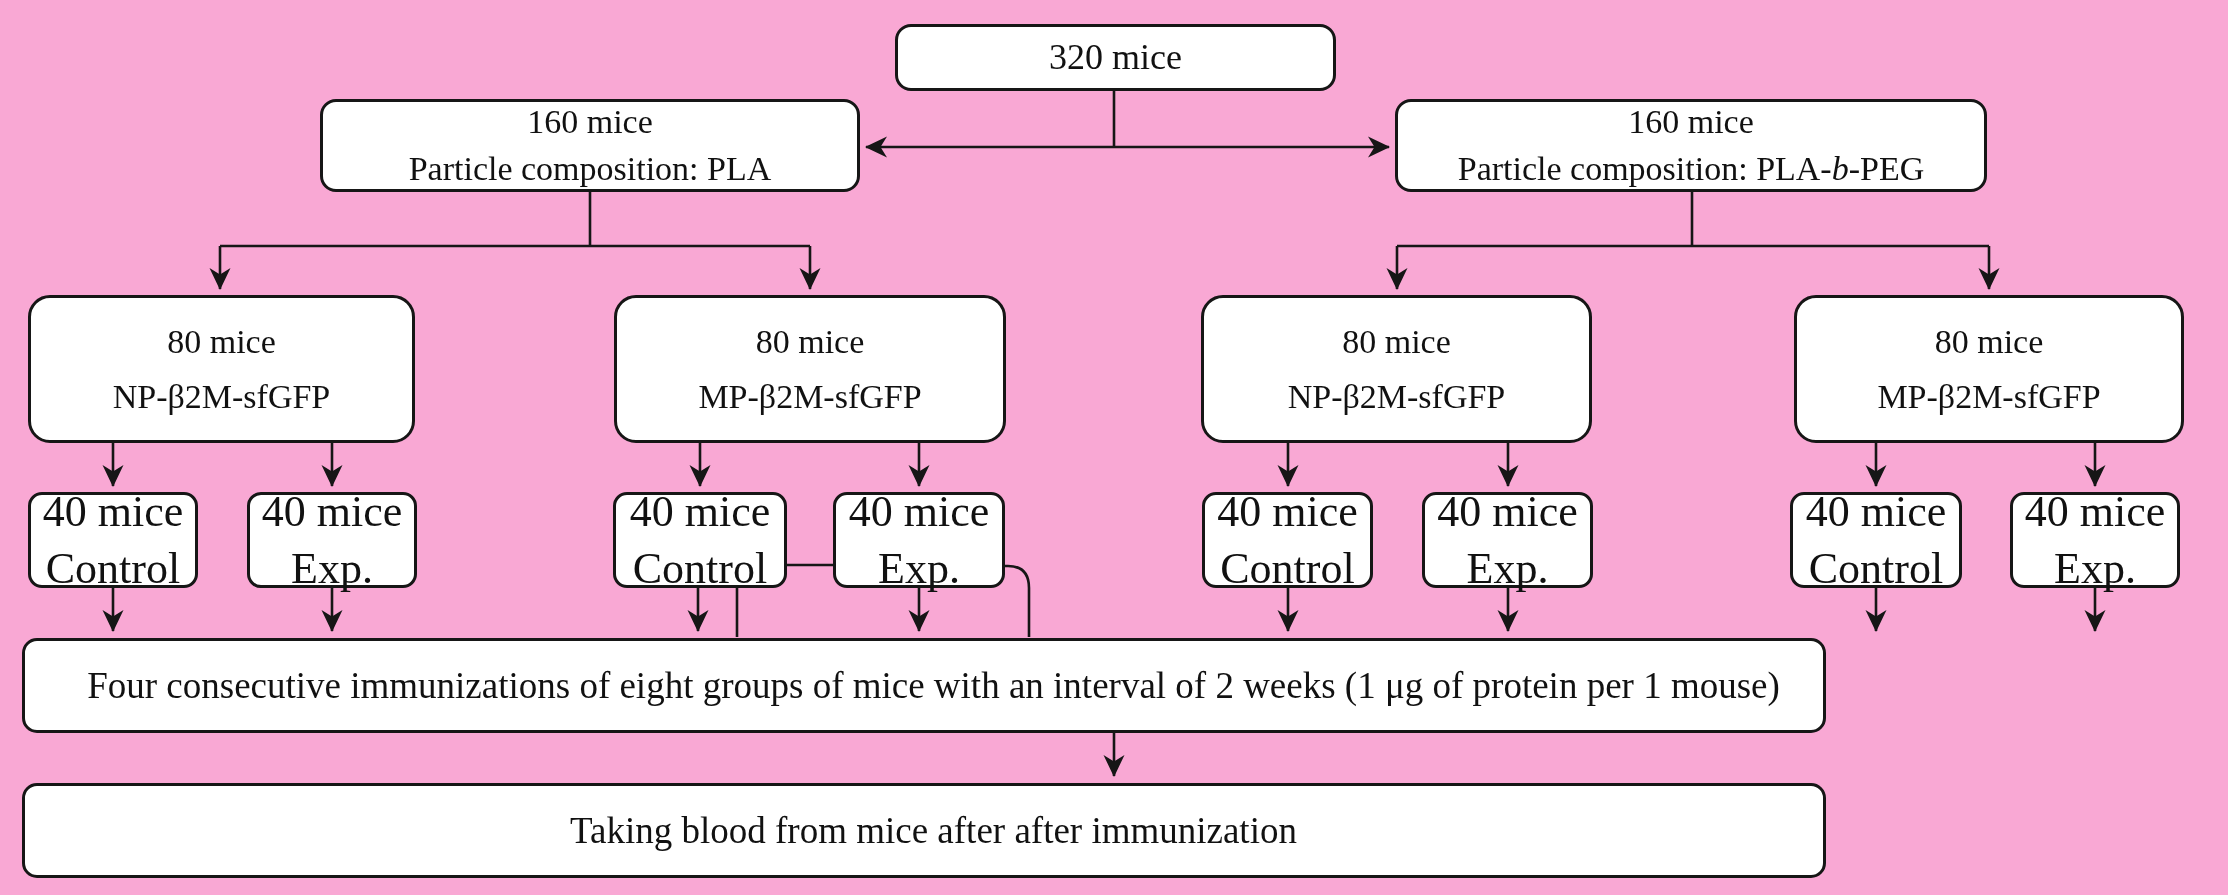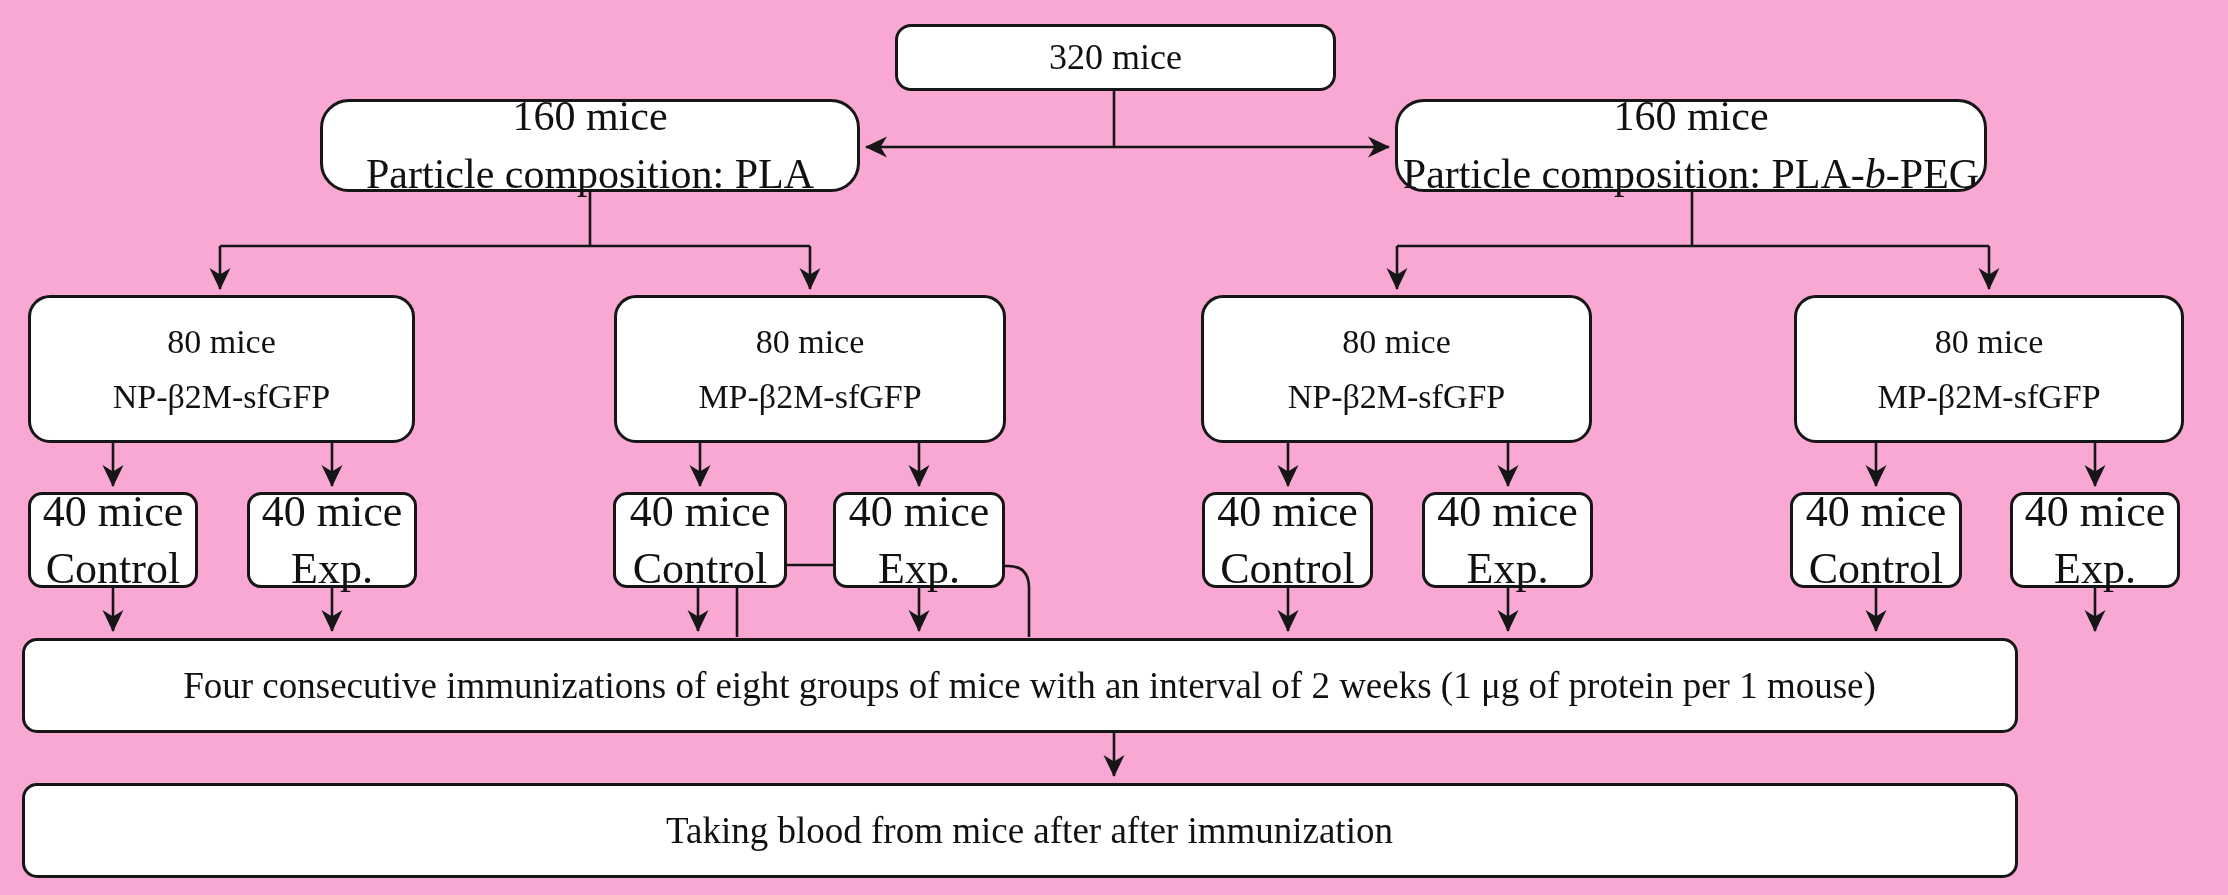--- a/index.html
+++ b/index.html
@@ -20,41 +20,41 @@
     background:#ffffff;
     display:flex;flex-direction:column;
     align-items:center;justify-content:center;
     text-align:center;
     line-height:1.35;
   }
   .node .line{white-space:nowrap;}
   
   #root{left:895px;top:24px;width:441px;height:67px;font-size:36px;}
   
-  .l2{font-size:42px;line-height:1.38;border-radius:29px;}
+  .l2{font-size:34px;line-height:1.38;}
   #l2a{left:320px;top:99px;width:540px;height:93px;}
   #l2b{left:1395px;top:99px;width:592px;height:93px;}
   
   .l3{font-size:34px;line-height:1.62;border-radius:22px;}
   #l3a{left:28px;top:295px;width:387px;height:148px;}
   #l3b{left:614px;top:295px;width:392px;height:148px;}
   #l3c{left:1201px;top:295px;width:391px;height:148px;}
   #l3d{left:1794px;top:295px;width:390px;height:148px;}
   
   .l4{top:492px;height:96px;font-size:44px;line-height:1.3;border-radius:14px;text-align:center;}
   #g1c{left:28px;width:170px;}
   #g1e{left:247px;width:170px;}
   #g2c{left:613px;width:174px;}
   #g2e{left:833px;width:172px;}
   #g3c{left:1202px;width:171px;}
   #g3e{left:1422px;width:171px;}
   #g4c{left:1790px;width:172px;}
   #g4e{left:2010px;width:170px;}
   
-  .bar{left:22px;width:1996px;height:95px;font-size:37px;border-radius:15px;padding-left:19px;}
+  .bar{left:22px;width:1804px;height:95px;font-size:37px;border-radius:15px;padding-left:19px;}
   #immun{top:638px;}
   #blood{top:783px;}
   b{font-weight:normal;}
   .wire{stroke:#161616;stroke-width:2.6;fill:none;}
 </style>
 </head>
 <body>
 
 <div id="canvas">
 

